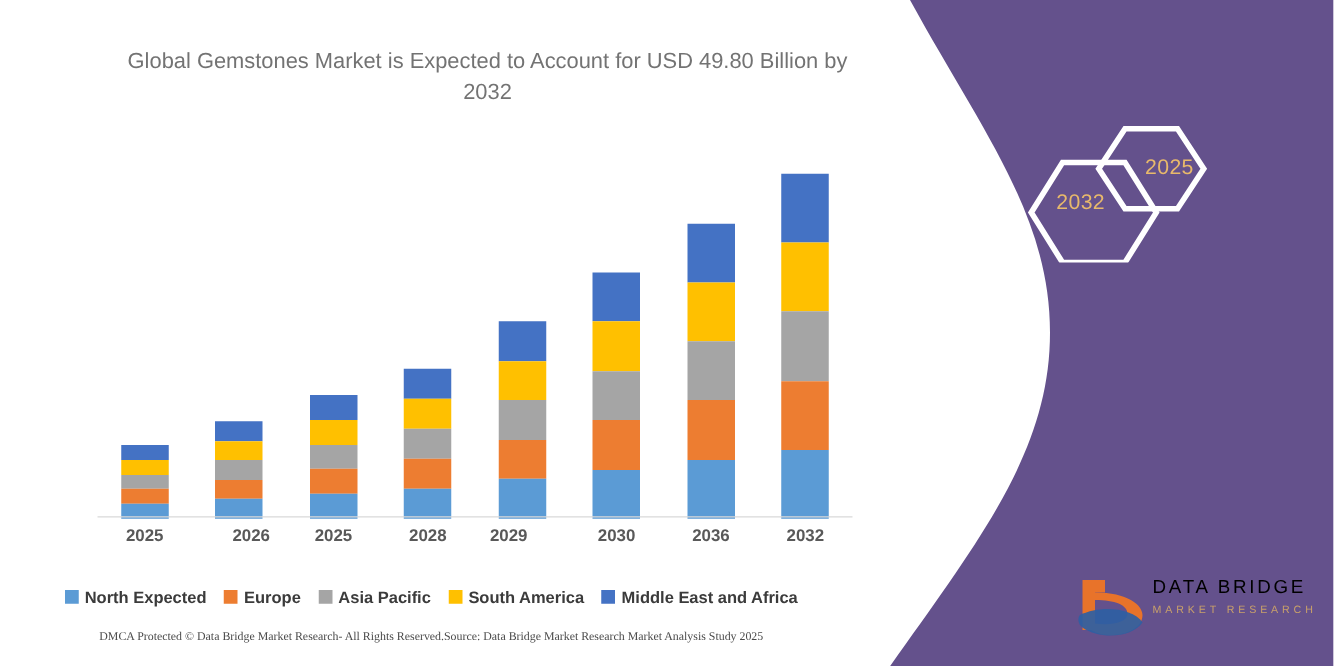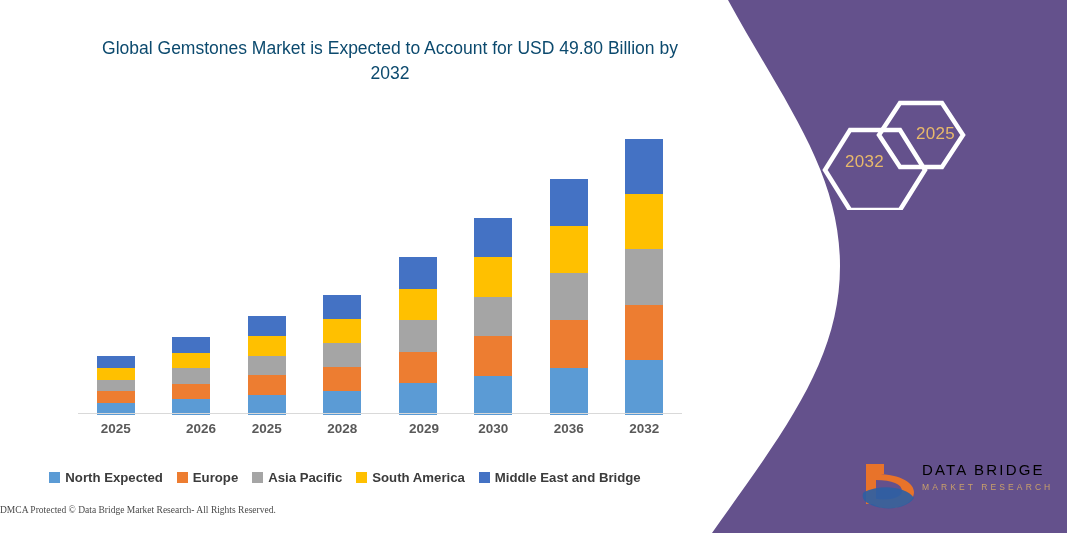--- a/index.html
+++ b/index.html
@@ -92,21 +92,21 @@
     line-height: 1.4;
     margin-top: 3px;
   }
 
   
   #chart-title {
     position: absolute;
     top: 36px; left: 90px;
     width: 600px;
     text-align: center;
-    color: #0c4a6e;
+    color: #737373;
     font-size: 17.5px;
     line-height: 1.42;
   }
 
   #plot {
     position: absolute;
     left: 78px; top: 120px;
     width: 604px; height: 295px;
   }
   #axis-line {
@@ -160,21 +160,21 @@
     color: #3B3B3B;
     font-size: 13.2px;
     font-weight: bold;
   }
 
   #footer {
     position: absolute;
     left: 0; top: 505px;
     width: 690px;
     display: flex;
-    justify-content: flex-start;
+    justify-content: center;
   }
   .footer-text {
     color: #4A4A4A;
     font-family: "Liberation Serif", serif;
     font-size: 9.5px;
     white-space: nowrap;
   }
 </style>
 </head>
 <body>
@@ -240,21 +240,21 @@
         <div class="seg" style="background: rgb(255, 192, 0); height: 55.2px;"></div>
         <div class="seg" style="background: rgb(68, 114, 196); height: 55.2px;"></div>
       </div>
     </div>
   <div id="axis-line"></div>
   <div id="x-labels">
       <div class="x-label" style="left: 2.75px;">2025</div>
       <div class="x-label" style="left: 88px;">2026</div>
       <div class="x-label" style="left: 153.75px;">2025</div>
       <div class="x-label" style="left: 229.25px;">2028</div>
-      <div class="x-label" style="left: 311px;">2029</div>
+      <div class="x-label" style="left: 294px;">2029</div>
       <div class="x-label" style="left: 380.25px;">2030</div>
       <div class="x-label" style="left: 455.75px;">2036</div>
       <div class="x-label" style="left: 531.25px;">2032</div>
     </div>
 
   <div id="legend">
       <div class="legend-item">
         <span class="legend-swatch" style="background: rgb(91, 155, 213);"></span>
         <span class="legend-label">North Expected</span>
       </div>
@@ -265,26 +265,27 @@
       <div class="legend-item">
         <span class="legend-swatch" style="background: rgb(165, 165, 165);"></span>
         <span class="legend-label">Asia Pacific</span>
       </div>
       <div class="legend-item">
         <span class="legend-swatch" style="background: rgb(255, 192, 0);"></span>
         <span class="legend-label">South America</span>
       </div>
       <div class="legend-item">
         <span class="legend-swatch" style="background: rgb(68, 114, 196);"></span>
-        <span class="legend-label">Middle East and Bridge</span>
+        <span class="legend-label">Middle East and Africa</span>
       </div>
     </div>
 
   <div id="footer">
     <span class="footer-text">DMCA Protected © Data Bridge Market Research-  All Rights Reserved.</span>
+    <span class="footer-text">Source: Data Bridge Market Research  Market Analysis Study 2025</span>
   </div>
 
   <div id="right-panel">
     <svg class="panel-shape" viewBox="0 0 377 533" preserveAspectRatio="none">
       <path id="panel-path" d="M 38,0 L 377,0 L 377,533 L 22,533 C 95,430 150,360 150,266 C 150,172 95,104 38,0 Z" fill="#64518C"></path>
     </svg>
 
     <div id="panel-content">
 
       <svg id="hex-wrap" viewBox="0 0 265 115">

